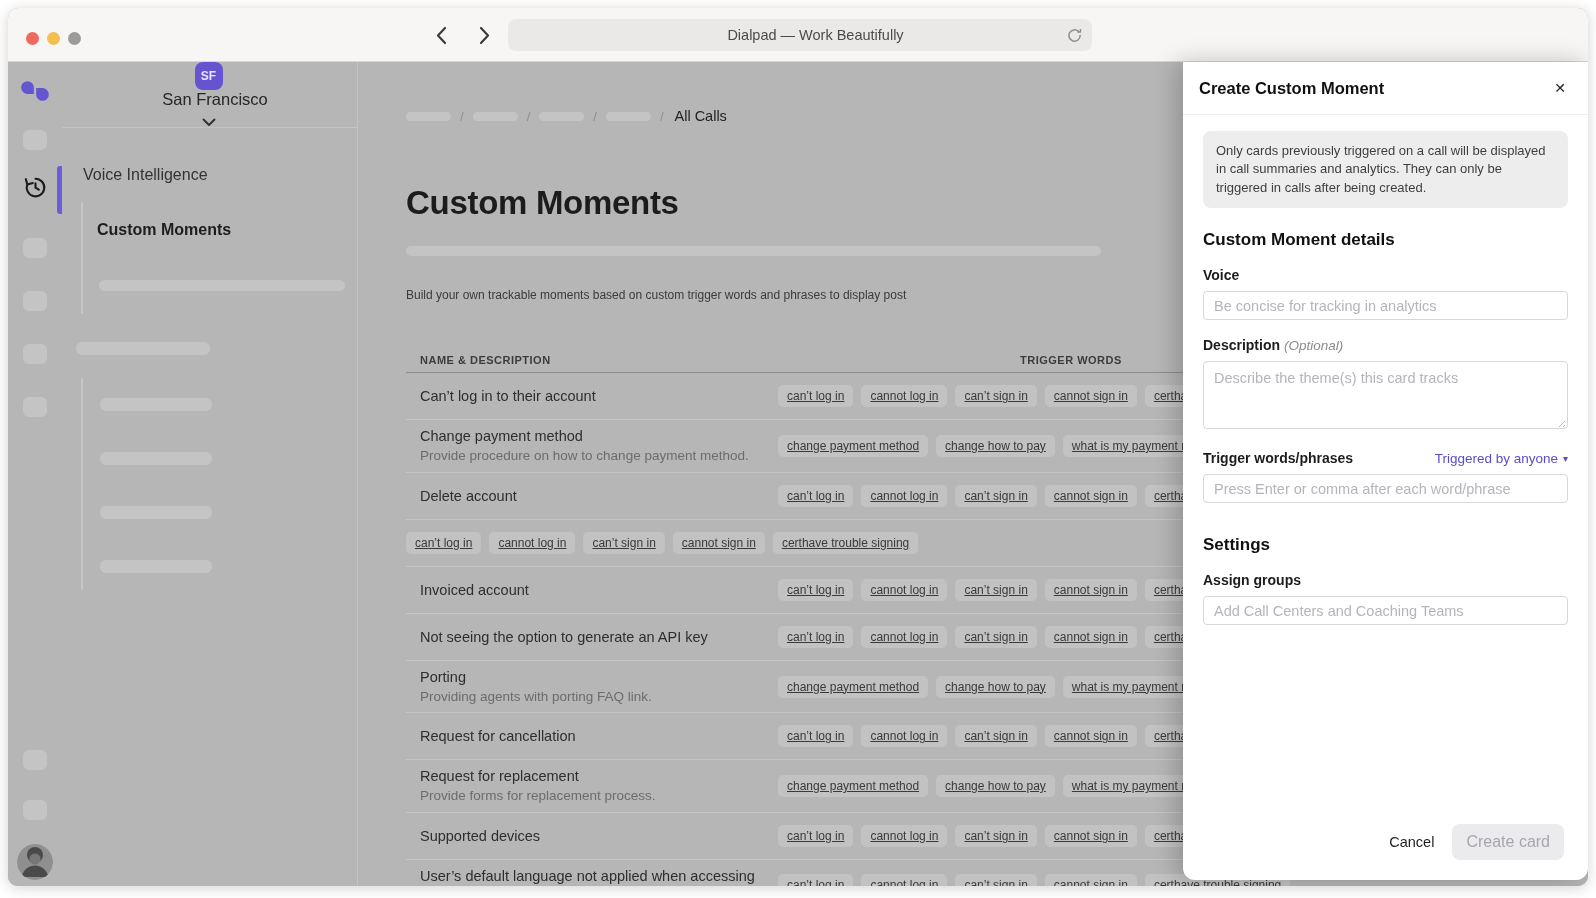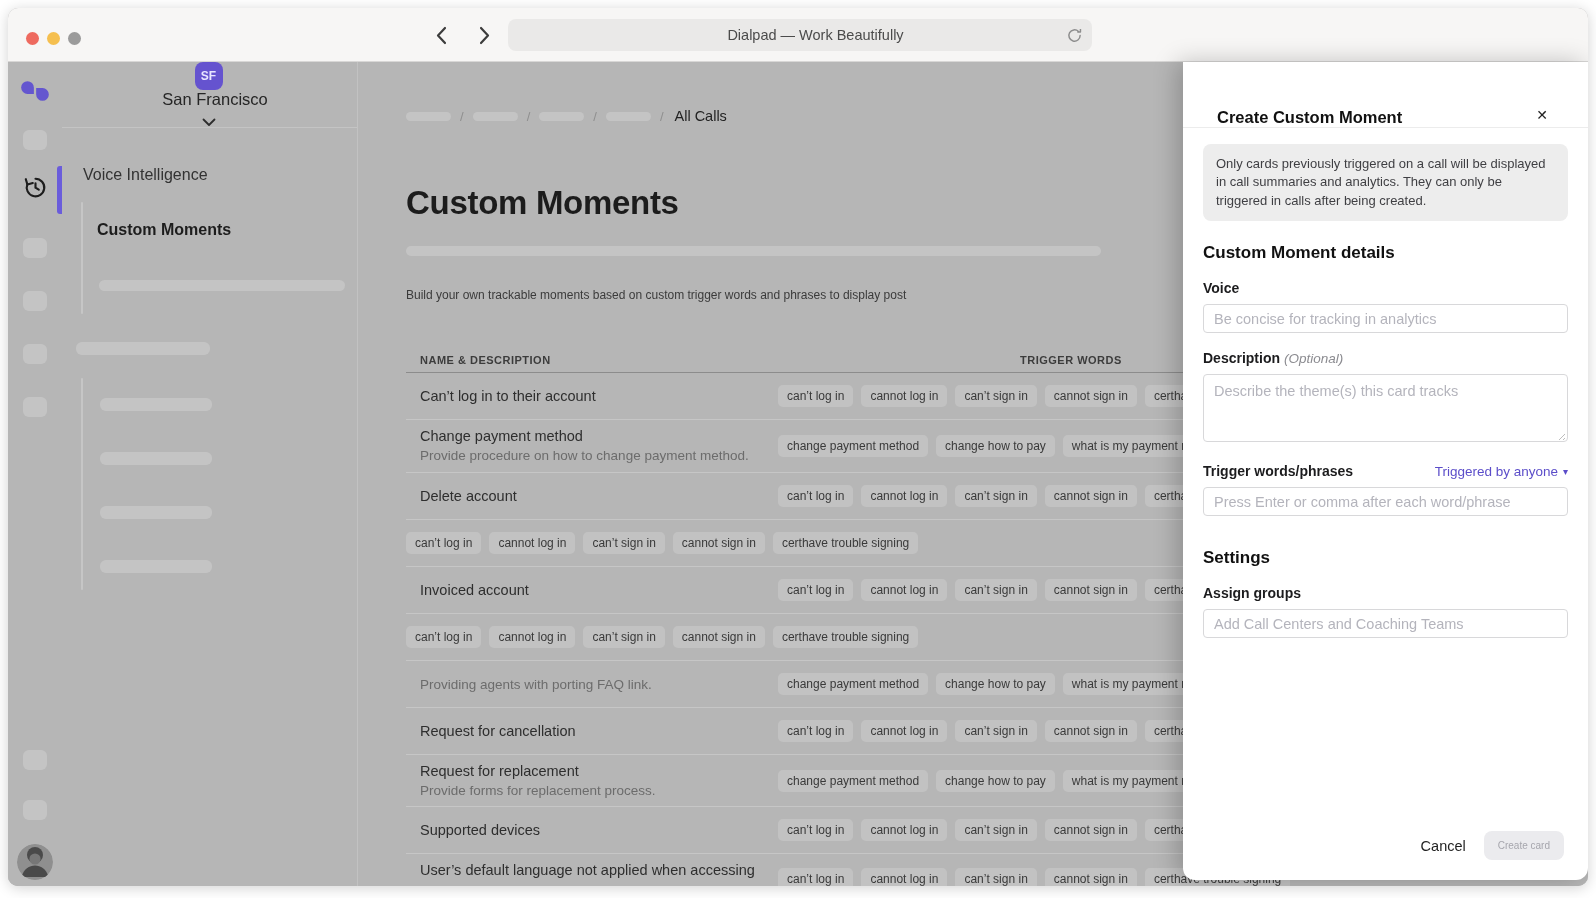--- a/index.html
+++ b/index.html
@@ -65,27 +65,27 @@
   .th { font-size:11px; font-weight:700; letter-spacing:.5px; color:#3c3c3c; }
   .th-name { width:372px; padding-left:14px; }
   .th-trigger { padding-left:242px; }
   .row { display:flex; align-items:center; min-height:47px; border-bottom:1px solid #c6c6c6;
          overflow:hidden; }
   .cell-name { width:372px; padding:7px 10px 7px 14px; flex:none; }
   .row-name { font-size:14.5px; color:#2e2e2e; line-height:1.25; }
   .row-desc { font-size:13.5px; color:#6c6c6c; line-height:1.3; margin-top:2px; }
   .cell-chips { flex:1; display:flex; align-items:center; gap:8px; white-space:nowrap; }
   .chip { background:#c2c2c2; color:#3a3a3a; font-size:12px; line-height:1;
-          padding:5px 9px; border-radius:5px; flex:none; }
+          padding:5px 9px; border-radius:5px; flex:none;text-decoration:underline; }
   .chip-more { font-size:13px; color:#4a4a4a; margin-left:2px; flex:none; }
 
   
   .drawer { position:absolute; top:0; right:0; bottom:6px; width:405px; background:#fff;
             border-radius:0 0 12px 12px; box-shadow:-6px 0 24px rgba(0,0,0,.22); z-index:5; }
-  .drawer-head { height:66px; display:flex; align-items:flex-end; padding:0 34px;
+  .drawer-head { height:53px; display:flex; align-items:center; padding:0 16px;
                  border-bottom:1px solid #ececec; }
   .drawer-title { font-size:16.5px; font-weight:700; color:#111; flex:1; }
   .drawer-close { width:24px; height:24px; border:none; background:none; font-size:14px; color:#222;
                   cursor:pointer; display:flex; align-items:center; justify-content:center; }
   .drawer-body { padding:16px 20px 0 20px; }
   .infobox { background:#ededed; border-radius:8px; padding:11px 13px; font-size:13px;
              line-height:1.42; color:#3f3f43; }
   .h2 { font-size:17px; font-weight:800; color:#111; margin-top:22px; }
   .field-label { font-size:14px; font-weight:700; color:#1c1c1e; margin-top:17px; }
   .optional { font-size:13.5px; font-style:italic; font-weight:400; color:#8b8b90; }
@@ -99,21 +99,21 @@
   .tarea-wrap::after { content:""; position:absolute; right:3px; bottom:6px; width:9px; height:9px;
            background:repeating-linear-gradient(135deg, transparent 0 2px, #bdbdbd 2px 3px);
            clip-path:polygon(100% 0, 100% 100%, 0 100%); }
   .label-row { display:flex; align-items:baseline; margin-top:17px; }
   .label-row .field-label { margin-top:0; flex:1; }
   .scope-link { font-size:13.5px; color:#5b4dc9; cursor:pointer; display:flex; align-items:center; gap:5px; }
   .caret { font-size:10px; color:#5b4dc9; }
   .settings-gap { margin-top:32px; }
   .drawer-foot { position:absolute; right:24px; bottom:20px; display:flex; align-items:center; gap:18px; }
   .cancel-btn { border:none; background:none; font-size:14.5px; color:#1f1f1f; cursor:pointer; }
-  .create-btn { border:none; background:#ebebee; color:#a6a6ad; font-size:10px;
+  .create-btn { border:none; background:#ebebee; color:#a6a6ad; font-size:16px;
                 padding:9px 14px; border-radius:8px; }
 </style>
 </head>
 <body>
 
 <div class="window">
 
   <div class="chrome">
     <div class="lights">
       <span class="light red"></span>
@@ -286,30 +286,34 @@
               </div>
               <div class="cell-chips">
                 <span class="chip">can’t log in</span>
                 <span class="chip">cannot log in</span>
                 <span class="chip">can’t sign in</span>
                 <span class="chip">cannot sign in</span>
                 <span class="chip">certhave trouble signing</span>
               </div>
             </div>
             <div class="row">
-              <div class="cell-chips">
-                <span class="chip">can’t log in</span>
-                <span class="chip">cannot log in</span>
-                <span class="chip">can’t sign in</span>
-                <span class="chip">cannot sign in</span>
-                <span class="chip">certhave trouble signing</span>
-              </div>
-            </div>
-            <div class="row">
-              <div class="cell-name">
+              <div class="cell-name">
+                <div class="row-name">Not seeing the option to generate an API key</div>
+              </div>
+              <div class="cell-chips">
+                <span class="chip">can’t log in</span>
+                <span class="chip">cannot log in</span>
+                <span class="chip">can’t sign in</span>
+                <span class="chip">cannot sign in</span>
+                <span class="chip">certhave trouble signing</span>
+              </div>
+            </div>
+            <div class="row">
+              <div class="cell-name">
+                <div class="row-name">Porting</div>
                 <div class="row-desc">Providing agents with porting FAQ link.</div>
               </div>
               <div class="cell-chips">
                 <span class="chip">change payment method</span>
                 <span class="chip">change how to pay</span>
                 <span class="chip">what is my payment method</span>
               </div>
             </div>
             <div class="row">
               <div class="cell-name">

